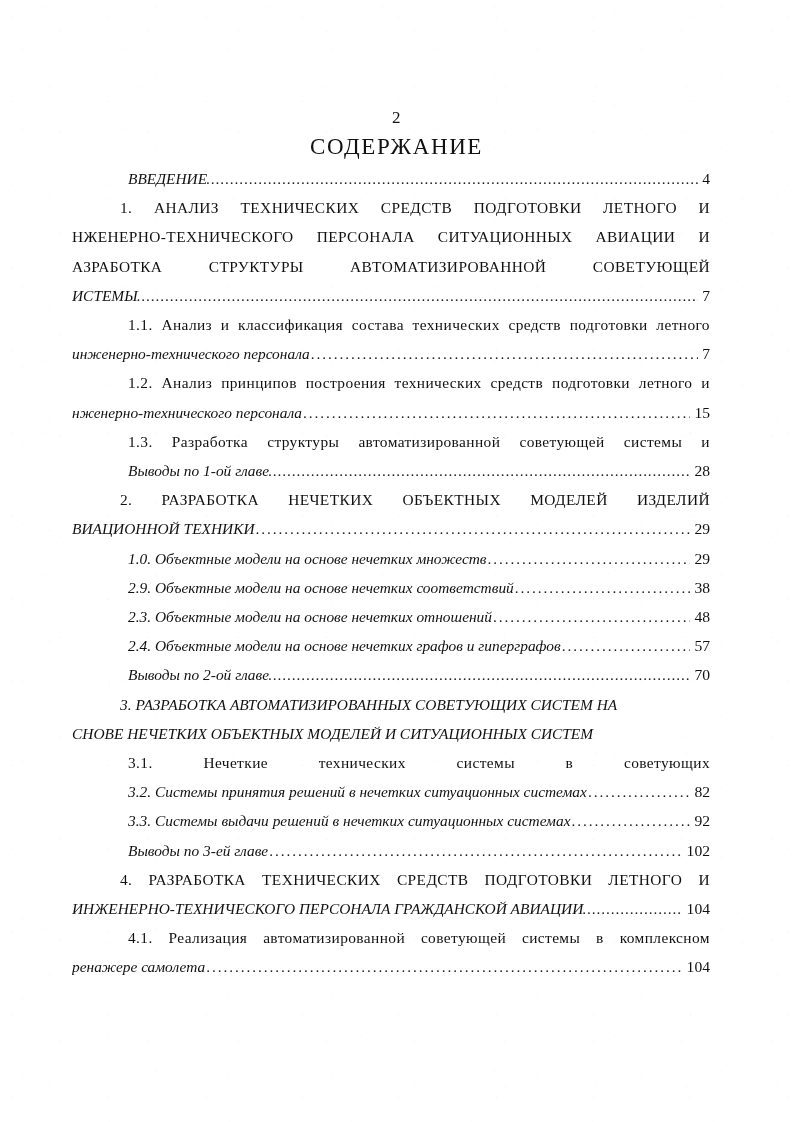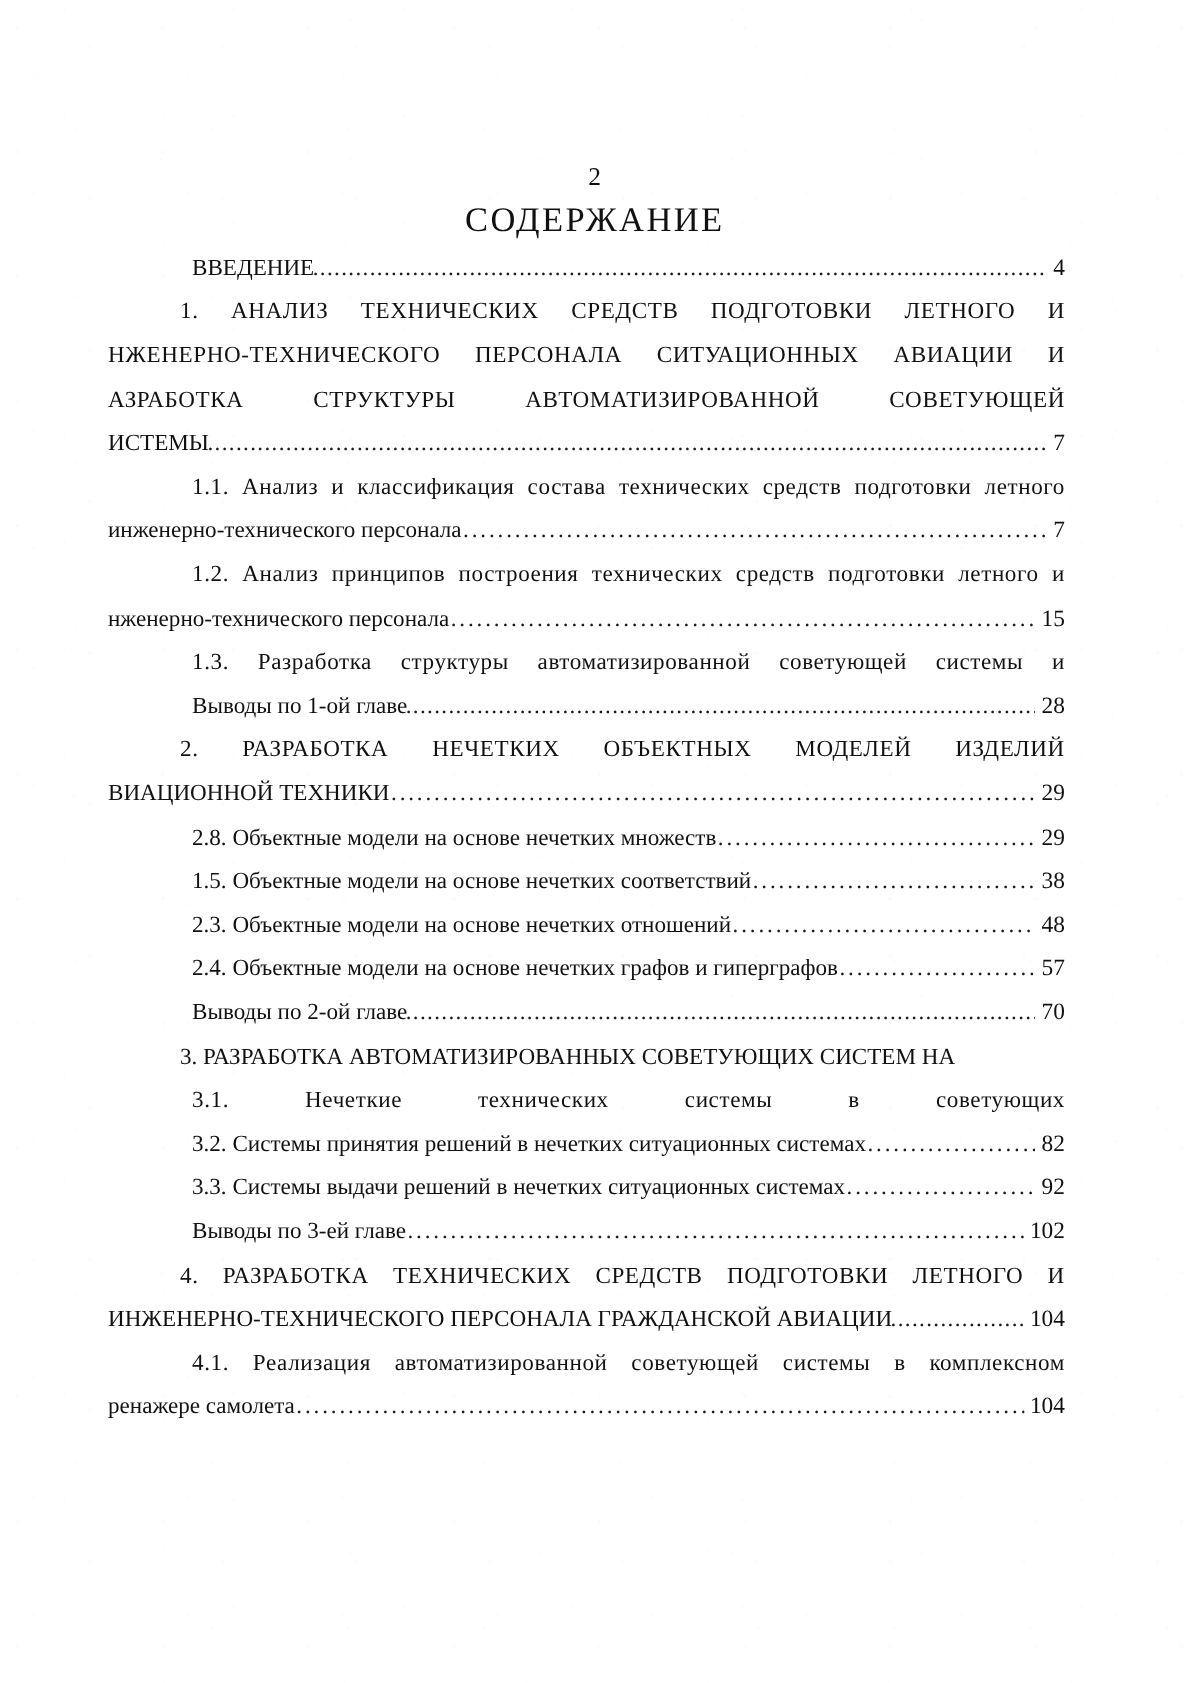--- a/index.html
+++ b/index.html
@@ -87,20 +87,21 @@
     overflow: hidden;
   }
 
   
   .line.indent-sub   { padding-left: 56px; }
   .line.indent-head  { padding-left: 48px; }
   .line.indent-plain { padding-left: 56px; }
 
   .txt {
     flex: 0 0 auto;
+    font-style: italic;
   }
 
   
   .caps {
     text-transform: none;
     letter-spacing: 0.4px;
   }
   .just {
     flex: 1 1 auto;
     display: flex;
@@ -267,28 +268,28 @@
           </div>
         </div>
         <div class="line indent-cont">
           <span class="txt">ВИАЦИОННОЙ ТЕХНИКИ</span>
           <span class="leader"></span>
           <span class="pnum">29</span>
         </div>
       </div>
       <div class="entry">
         <div class="line indent-plain">
-          <span class="txt">2.8. Объектные модели на основе нечетких множеств</span>
+          <span class="txt">1.0. Объектные модели на основе нечетких множеств</span>
           <span class="leader"></span>
           <span class="pnum">29</span>
         </div>
       </div>
       <div class="entry">
         <div class="line indent-plain">
-          <span class="txt">1.5. Объектные модели на основе нечетких соответствий</span>
+          <span class="txt">2.9. Объектные модели на основе нечетких соответствий</span>
           <span class="leader"></span>
           <span class="pnum">38</span>
         </div>
       </div>
       <div class="entry">
         <div class="line indent-plain">
           <span class="txt">2.3. Объектные модели на основе нечетких отношений</span>
           <span class="leader"></span>
           <span class="pnum">48</span>
         </div>
@@ -303,20 +304,23 @@
       <div class="entry">
         <div class="line indent-plain">
           <span class="txt">Выводы по 2-ой главе</span>
           <span class="leader tight"></span>
           <span class="pnum">70</span>
         </div>
       </div>
       <div class="entry">
         <div class="line indent-head">
           <span class="txt">3. РАЗРАБОТКА АВТОМАТИЗИРОВАННЫХ СОВЕТУЮЩИХ СИСТЕМ НА</span>
+        </div>
+        <div class="line indent-cont">
+          <span class="txt">СНОВЕ НЕЧЕТКИХ ОБЪЕКТНЫХ МОДЕЛЕЙ И СИТУАЦИОННЫХ СИСТЕМ</span>
         </div>
       </div>
       <div class="entry">
         <div class="line indent-sub">
           <div class="just caps">
             <span>3.1.</span>
             <span>Нечеткие</span>
             <span>технических</span>
             <span>системы</span>
             <span>в</span>

